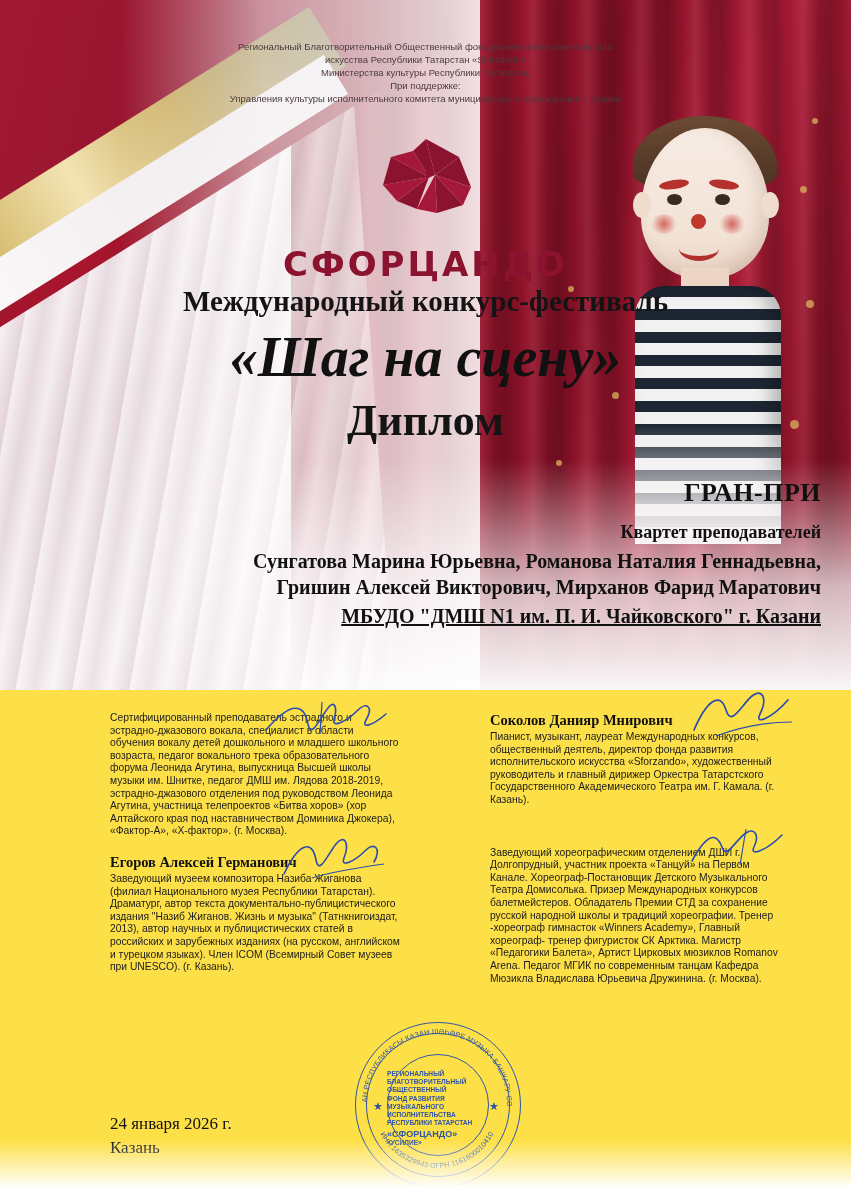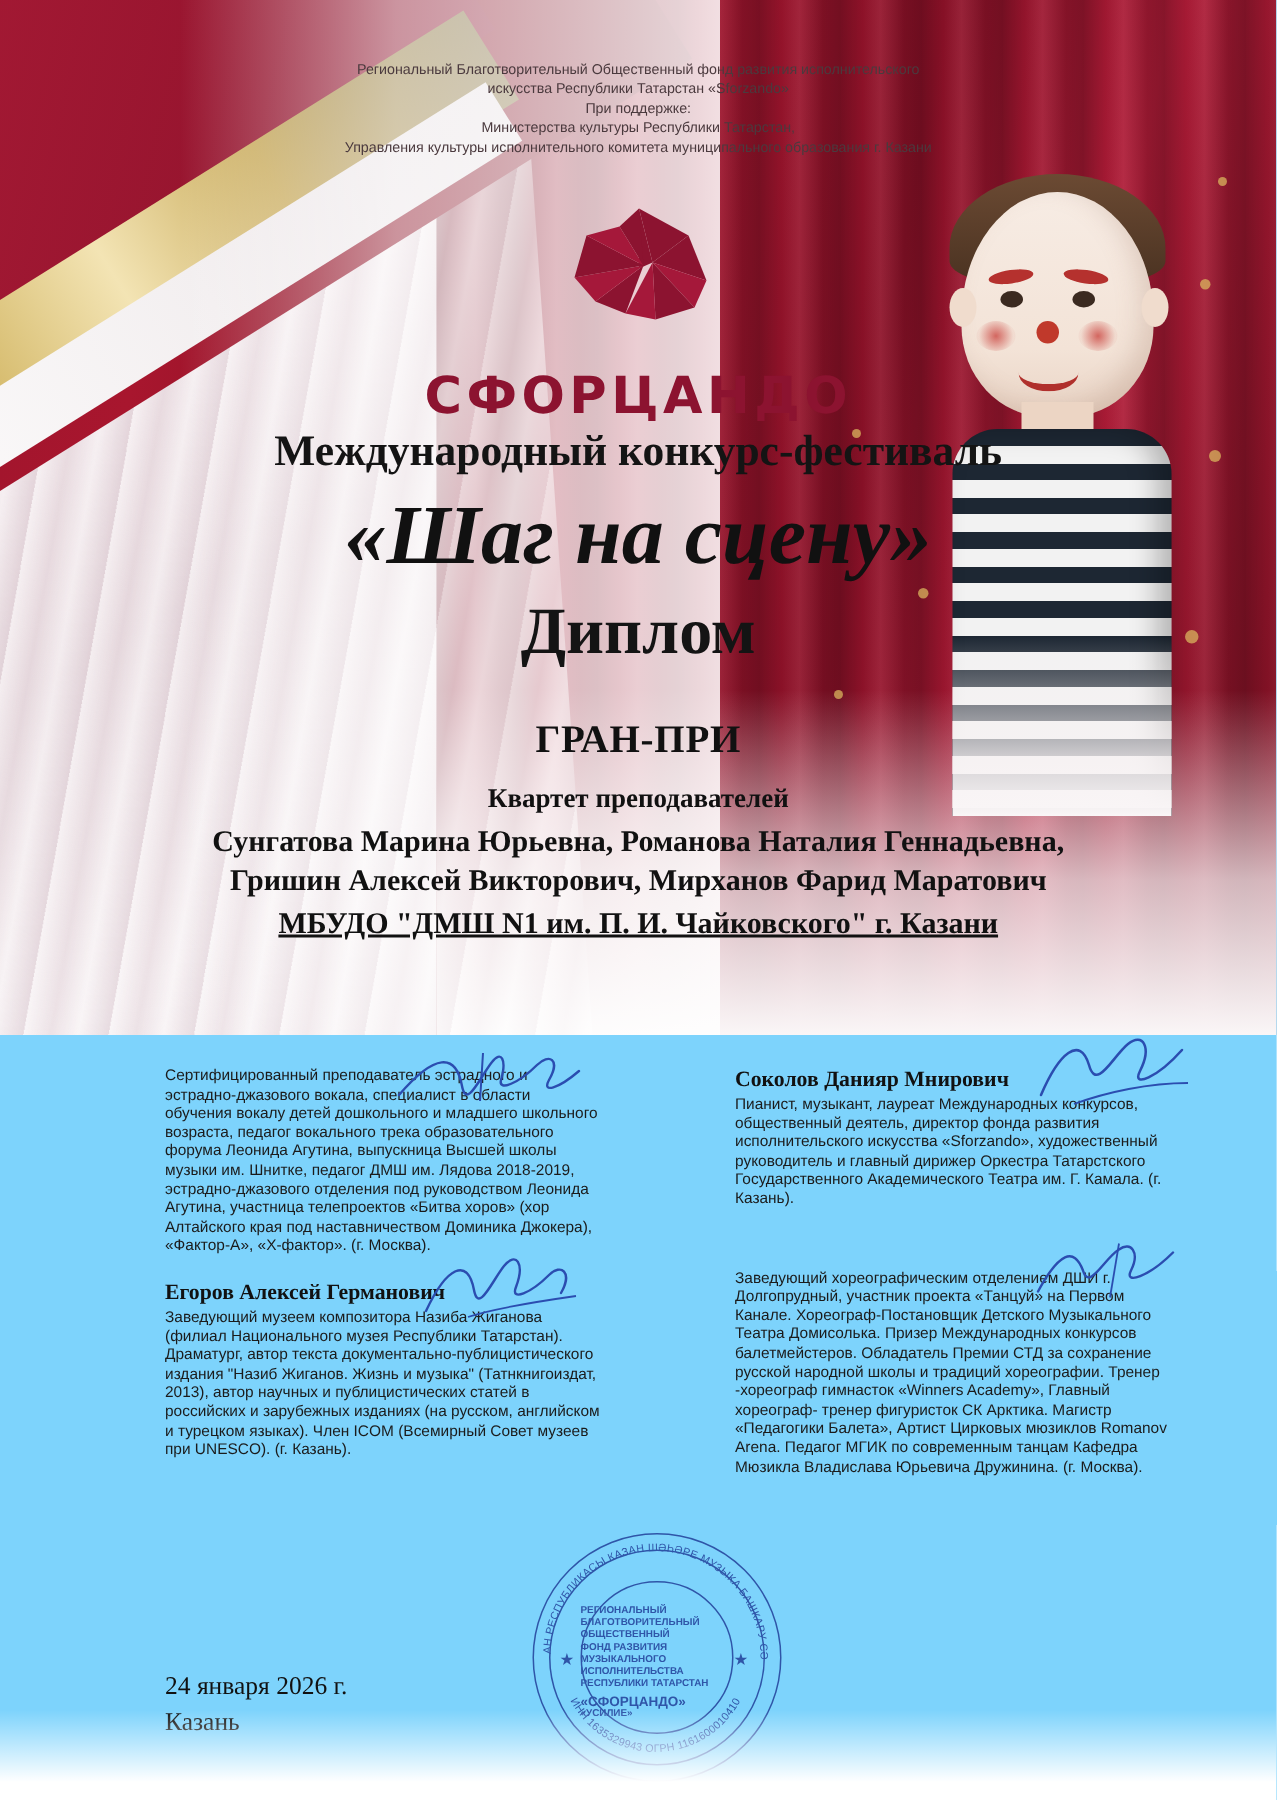--- a/index.html
+++ b/index.html
@@ -8,21 +8,21 @@
   }
   body {
     font-family: "Liberation Sans", sans-serif;
     background: #ffffff;
   }
   .page {
     position: relative;
     width: 851px;
     height: 1200px;
     overflow: hidden;
-    background: #7dd3fc;
+    background: #fde047;
   }
 
   
   .top-art {
     position: absolute;
     left: 0; top: 0;
     width: 851px;
     height: 690px;
     overflow: hidden;
     background: linear-gradient(150deg, #f7eef0 0%, #efe2e6 22%, #e7d9de 40%, #f3ebee 60%, #efe4e8 100%);
@@ -276,21 +276,21 @@
     font-weight: bold;
     font-size: 44px;
     color: #141414;
   }
 
   
   .award {
     position: absolute;
     left: 30px; right: 30px;
     top: 478px;
-    text-align: center;
+    text-align: right;
   }
   .award .grand {
     font-family: "Liberation Serif", serif;
     font-weight: bold;
     font-size: 26px;
     color: #111;
     letter-spacing: .5px;
   }
   .award .ensemble {
     margin-top: 14px;
@@ -459,22 +459,22 @@
       <div class="nose"></div>
       <div class="mouth"></div>
       <div class="neck"></div>
       <div class="body"></div>
     </div>
   </div>
 
   <div class="fund-lines">
     <div>Региональный Благотворительный Общественный фонд развития исполнительского</div>
     <div>искусства Республики Татарстан «Sforzando»</div>
+    <div>Министерства культуры Республики Татарстан,</div>
     <div>При поддержке:</div>
-    <div>Министерства культуры Республики Татарстан,</div>
     <div>Управления культуры исполнительного комитета муниципального образования г. Казани</div>
   </div>
 
   <div class="logo-wrap">
     <svg class="star-svg" width="150" height="105" viewBox="0 0 150 105">
       <g fill="#8c1330">
         <polygon points="75,4 84,40 75,44"></polygon>
         <polygon points="75,4 84,40 108,22"></polygon>
         <polygon points="108,22 84,40 120,52"></polygon>
         <polygon points="120,52 84,40 112,70" fill="#a5183a"></polygon>

